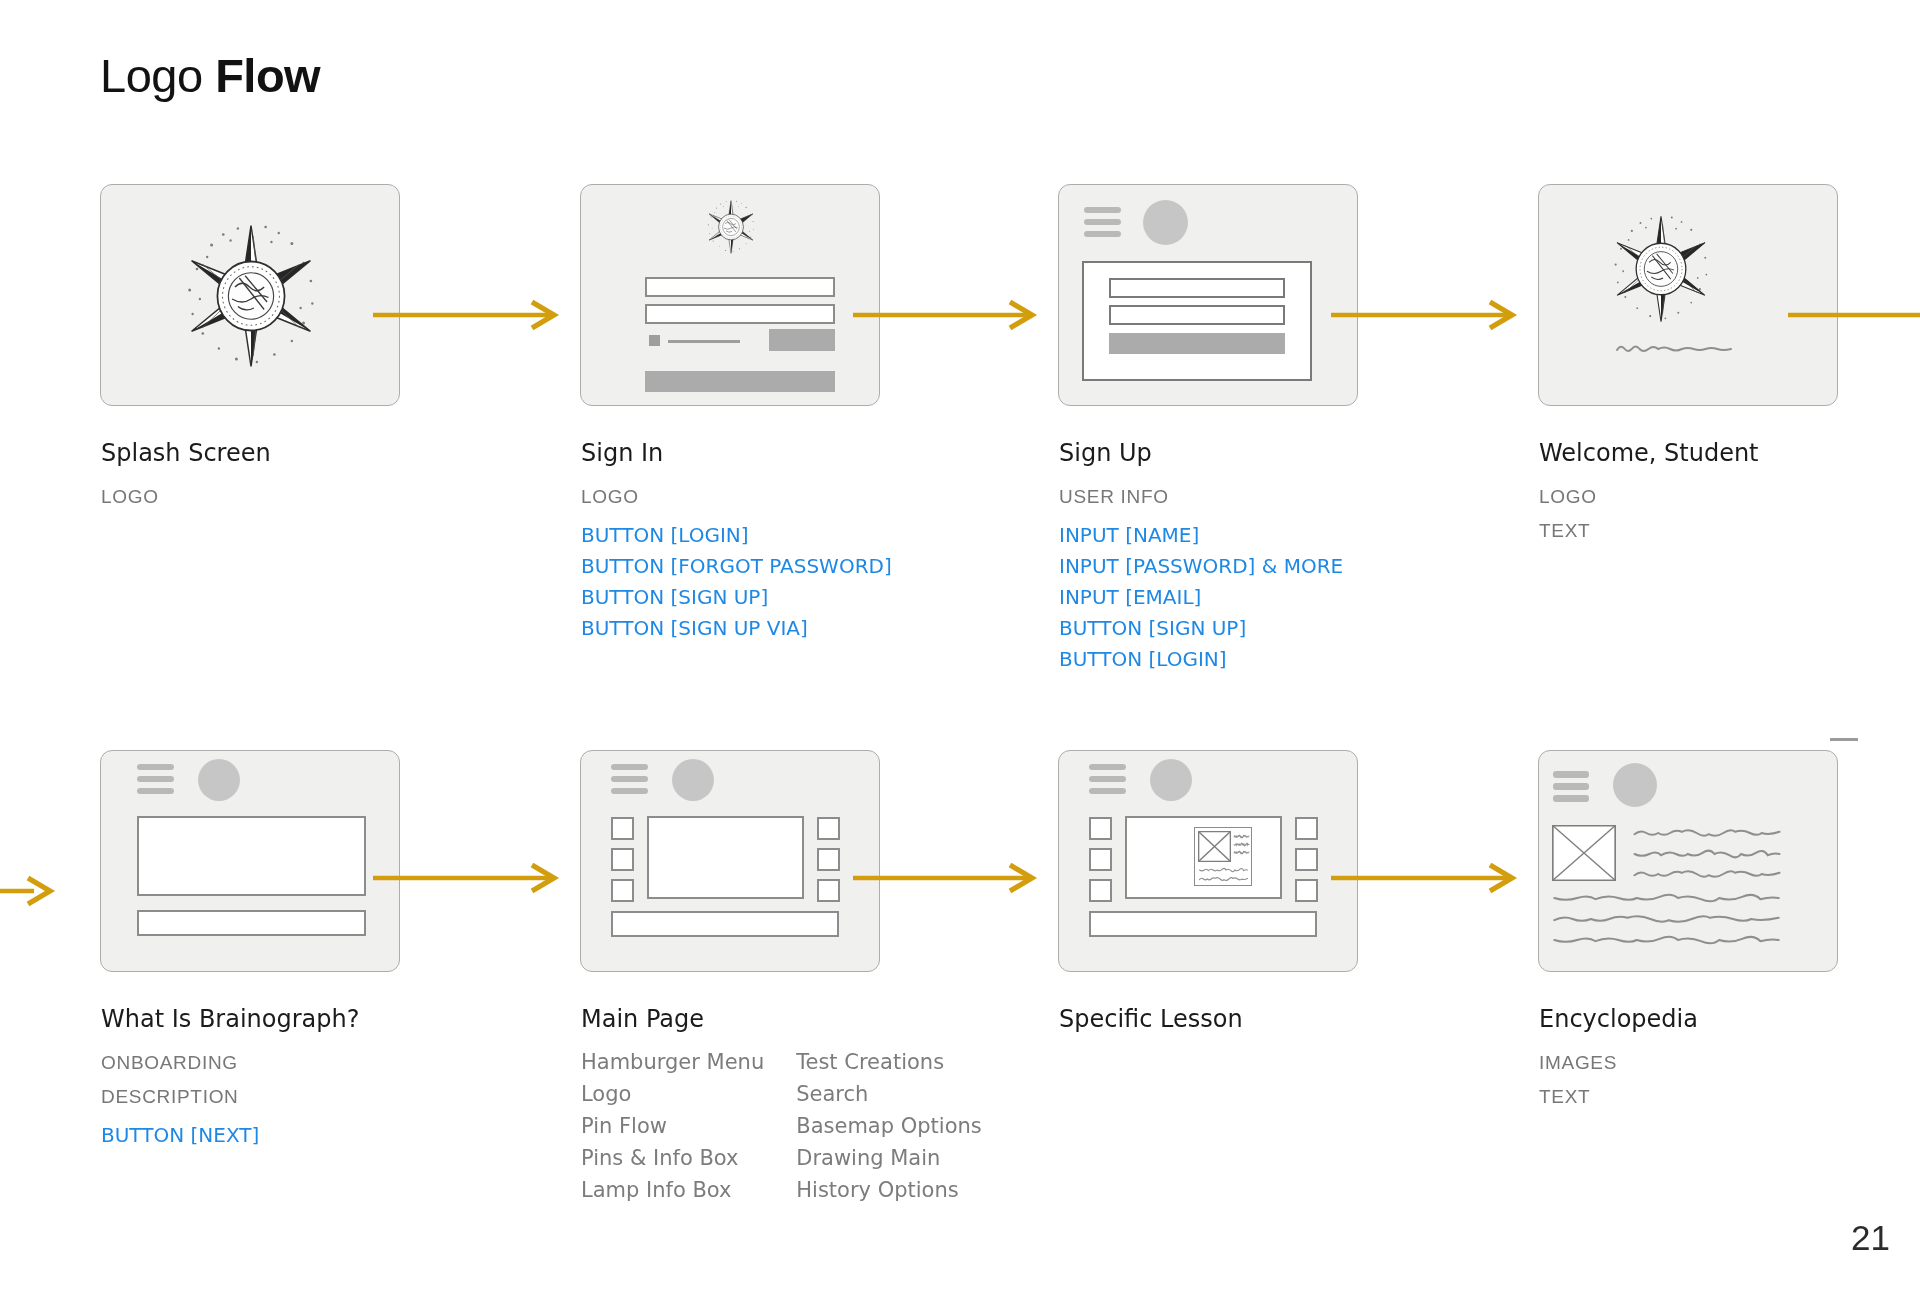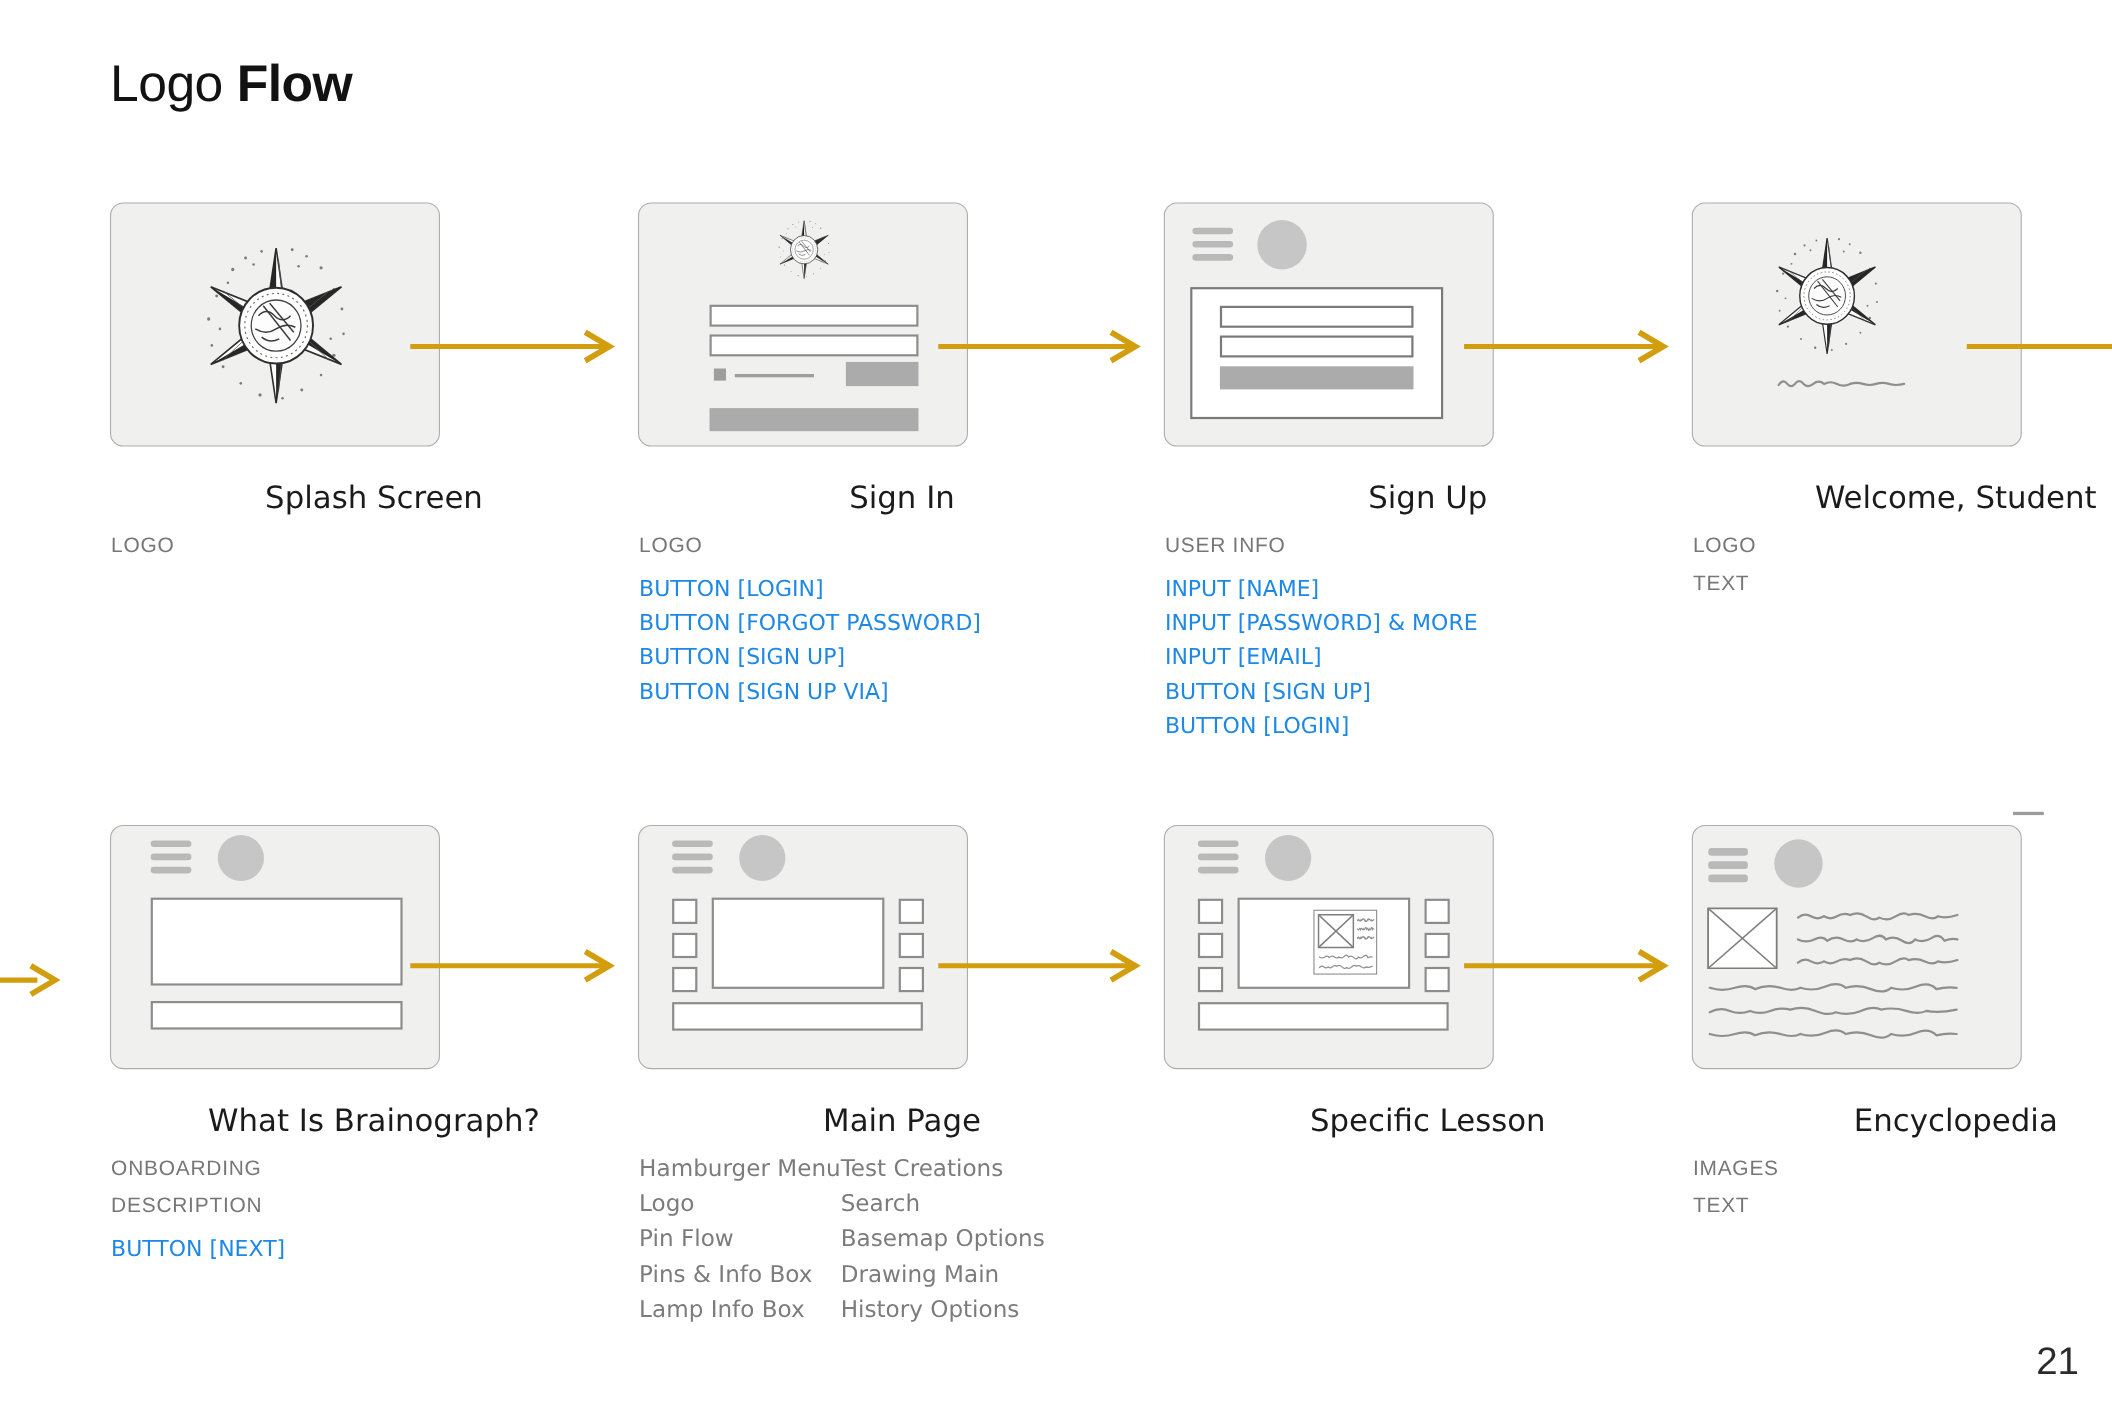--- a/index.html
+++ b/index.html
@@ -32,28 +32,28 @@
   .squig{position:absolute;overflow:visible;}
   .squig path{stroke:#8F8F8F;stroke-width:2;fill:none;vector-effect:non-scaling-stroke;
               stroke-linecap:round;}
   .squig.thin path{stroke-width:1.1;}
   .xbox{position:absolute;}
   .xbox rect{fill:#fff;stroke:#7E7E7E;stroke-width:2;vector-effect:non-scaling-stroke;}
   .xbox line{stroke:#7E7E7E;stroke-width:1.4;vector-effect:non-scaling-stroke;}
 
   .cell-text{position:absolute;left:1px;top:252px;width:478px;}
   .card-heading{margin:0 0 10px;font-family:"DejaVu Sans",sans-serif;
-                font-size:28px;line-height:34px;font-weight:400;color:var(--heading);
-                white-space:nowrap;text-align:center;}
+                font-size:24px;line-height:34px;font-weight:400;color:var(--heading);
+                white-space:nowrap;}
   .glabel{display:block;font-family:"Liberation Sans",sans-serif;font-size:19px;
           line-height:34px;letter-spacing:0.7px;color:var(--graylab);}
   .blue-group{margin-top:6px;}
   .blabel{display:block;font-family:"DejaVu Sans",sans-serif;font-size:20px;
           line-height:31px;color:var(--blue);white-space:nowrap;}
-  .main-cols{display:flex;margin-top:2px;}
+  .main-cols{display:flex;gap:32px;margin-top:2px;}
   .mitem{display:block;font-family:"DejaVu Sans",sans-serif;font-size:21px;
          line-height:32px;color:#7C7C7C;white-space:nowrap;}
 
   .arrow{position:absolute;overflow:visible;}
   .arrow line{stroke:var(--gold);stroke-width:4.6;}
   .arrow polyline{stroke:var(--gold);stroke-width:5.2;fill:none;stroke-linejoin:miter;}
 
   .corner-dash{position:absolute;left:1830px;top:738px;width:28px;height:2.5px;
                background:#9B9B9B;}
   .pagenum{position:absolute;right:30px;top:1218px;font-size:35px;color:#2B2B2B;

